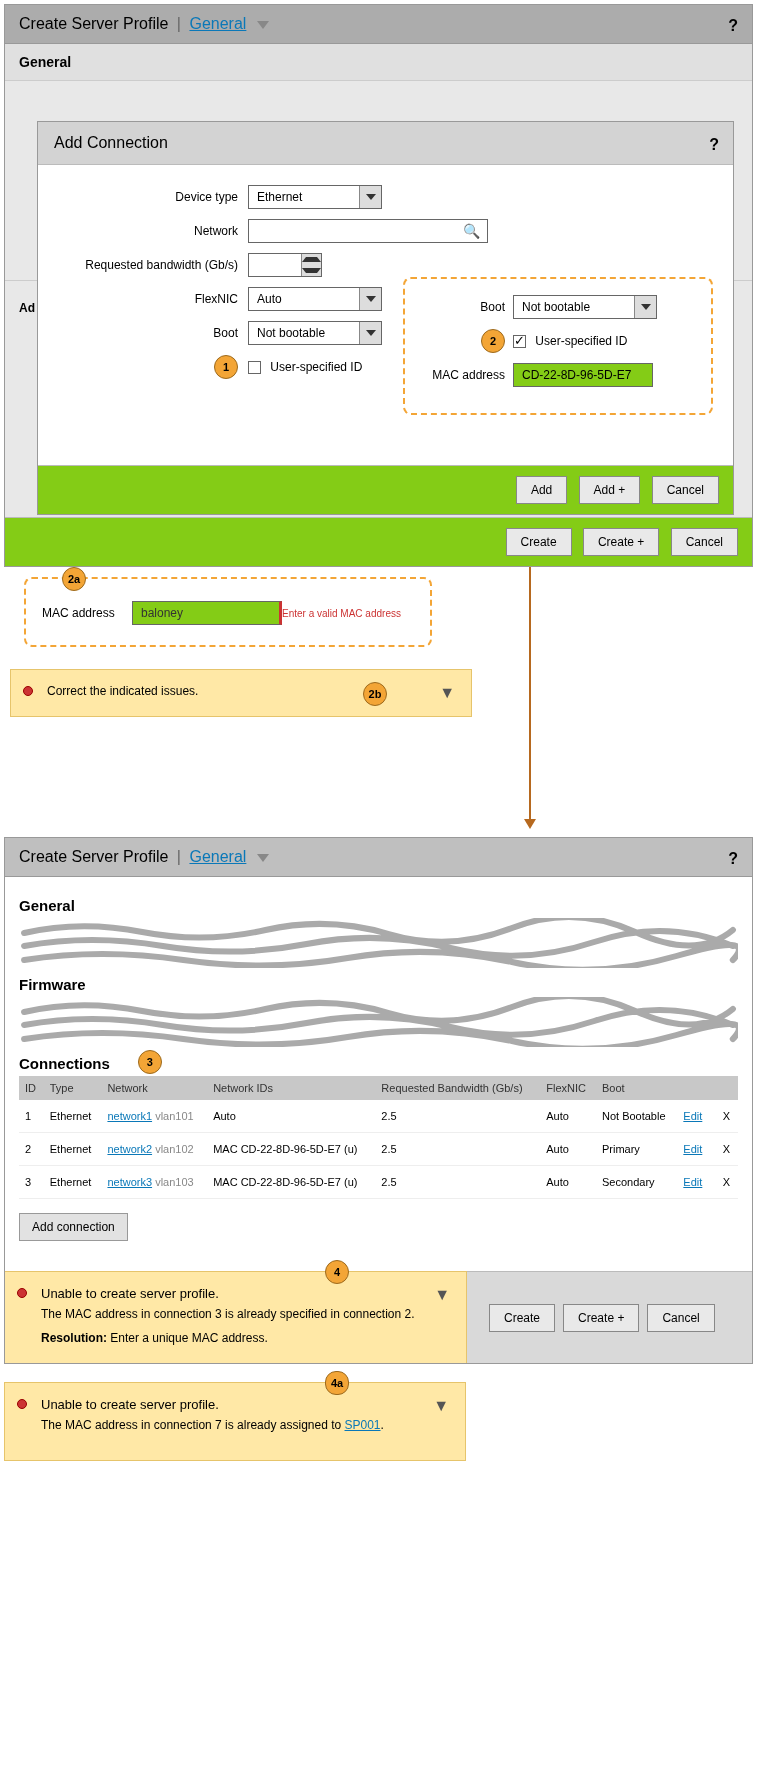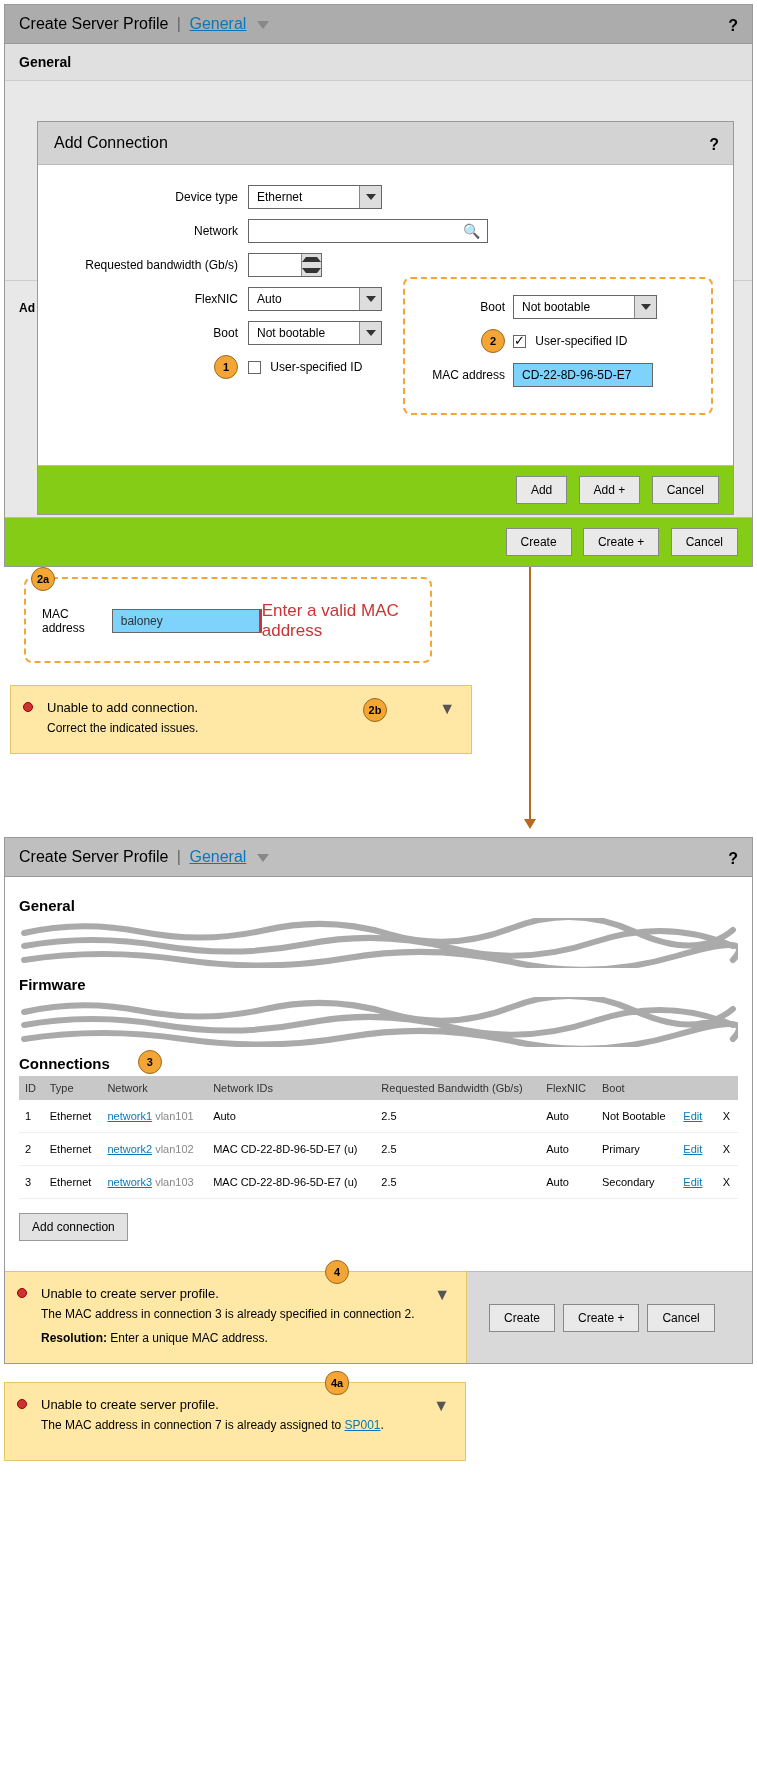--- a/index.html
+++ b/index.html
@@ -147,25 +147,25 @@
     font-size: 11px; font-weight: bold;
     color:#000;
   }
   .checkbox {
     display:inline-block; width:13px; height:13px; border:1px solid #666; background:#fff; vertical-align:middle; margin-right:6px; position:relative;
   }
   .checkbox.checked::after {
     content:"✓"; position:absolute; top:-3px; left:0; font-size:13px;
   }
   .text-input {
-    display:inline-block; border:1px solid #666; padding:4px 8px; min-width:140px; height:24px; background:#7dd3fc;
+    display:inline-block; border:1px solid #666; padding:4px 8px; min-width:140px; height:24px; background:#84cc16;
   }
   .text-input.error { border-right:3px solid #c33; color:#333; }
 
-  .error-text { color:#c33; font-size:17px; }
+  .error-text { color:#c33; font-size:10px; }
 
   .notif {
     background: #ffe8a6;
     border: 1px solid #e6c46b;
     padding: 14px 16px 18px 36px;
     position: relative;
     width: 462px;
     margin: 14px 0 24px 10px;
   }
   .notif .dot {
@@ -324,34 +324,33 @@
   </div>
 </div>
 
 <svg width="757" height="270" style="position:relative; display:block; pointer-events:none; margin-top:-10px;">
   <path class="arrow-svg" d="M 530 0 L 530 258"></path>
   <path d="M 524 252 L 530 262 L 536 252" style="fill:#b6691f;"></path>
 </svg>
 
 <div style="position:relative; margin-top:-260px; height:260px;">
   <div class="callout" style="width:408px; margin-left:24px; padding-top:22px;">
-    <span class="marker" style="position:absolute; top:-12px; left:5px;">2a</span>
+    <span class="marker" style="position:absolute; top:-12px; left:36px;">2a</span>
     <div class="form-row" style="margin-bottom:0;">
       <div style="width:90px; padding-right:8px;">MAC address</div>
       <div class="text-input error" style="min-width:150px; position:relative;">baloney</div>
       <span style="color:#c33; font-weight:bold; margin:0 10px 0 -14px;">!</span>
       <span class="error-text">Enter a valid MAC address</span>
     </div>
   </div>
 
   <div class="notif" style="margin-top:22px;">
     <div class="dot"></div>
     <span class="marker" style="position:absolute; right:84px; top:12px;">2b</span>
     <div class="chevron">▼</div>
-    <div class="ntitle">Unable to add connection.</div>
     <div>Correct the indicated issues.</div>
   </div>
 </div>
 
 <div class="panel container-rel">
   <div class="panel-header">
     <span>Create Server Profile</span>
     <span class="sep">|</span>
     <span class="link">General</span>
     <span class="dropdown-tri"></span>

